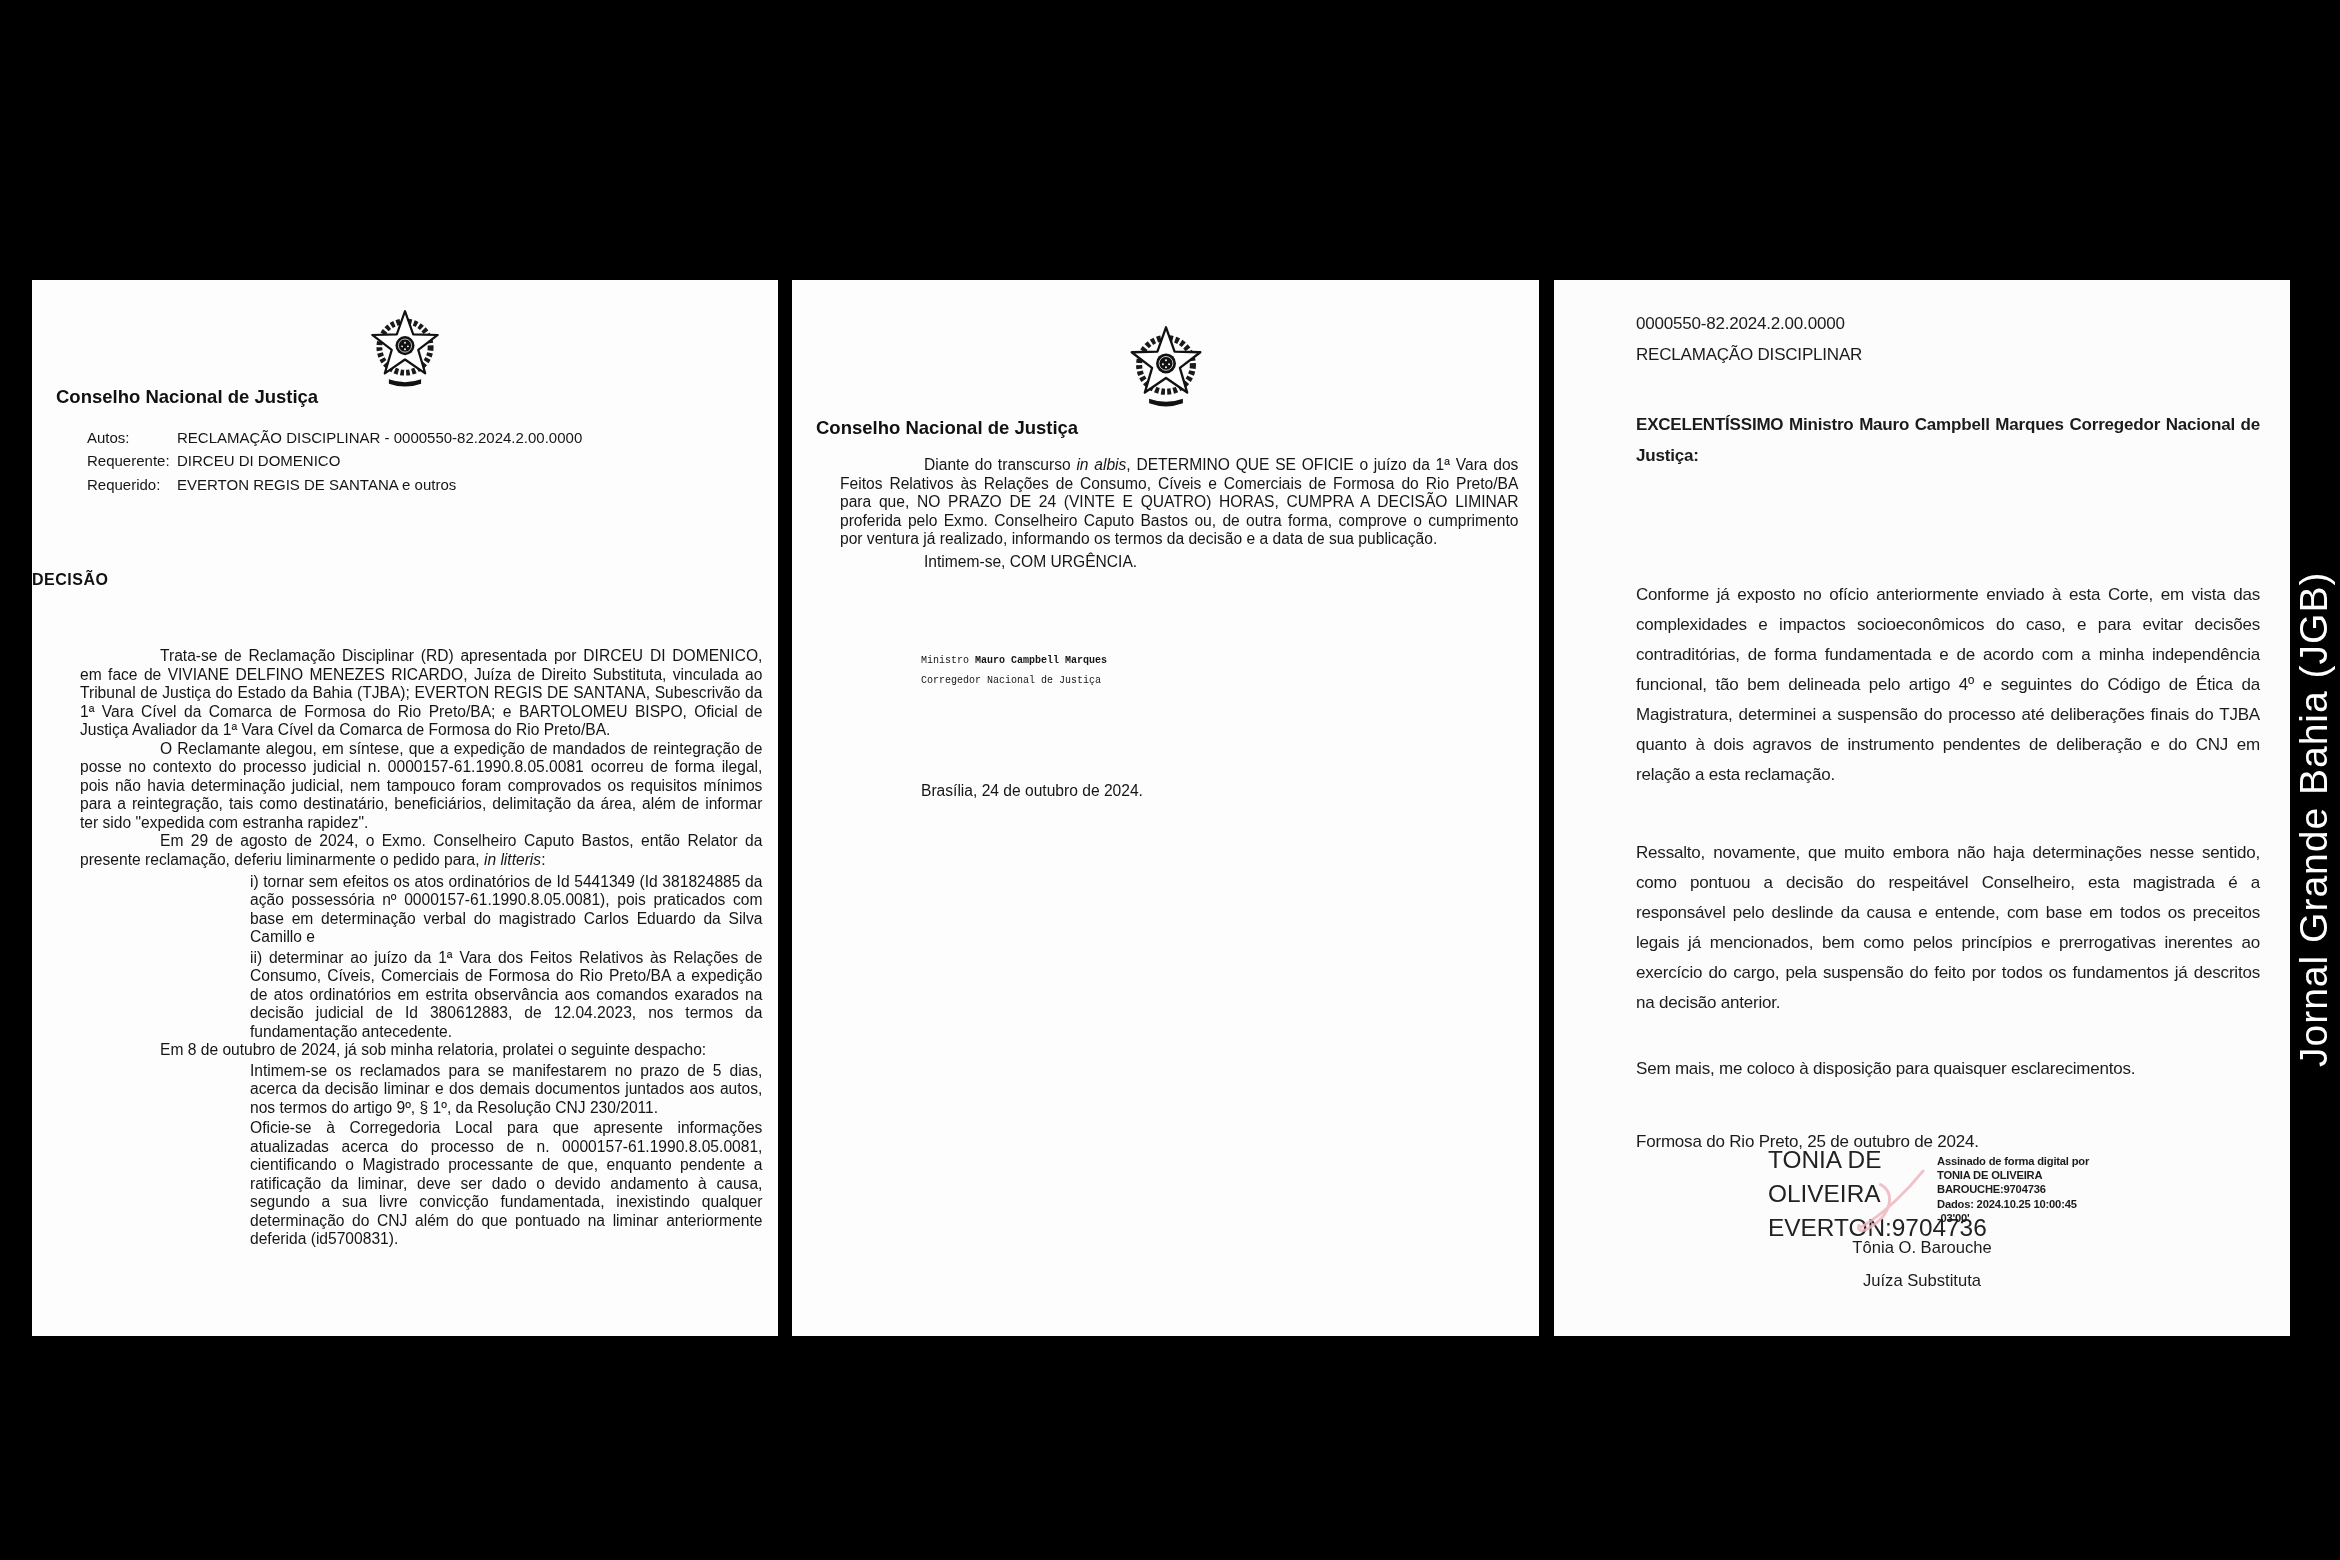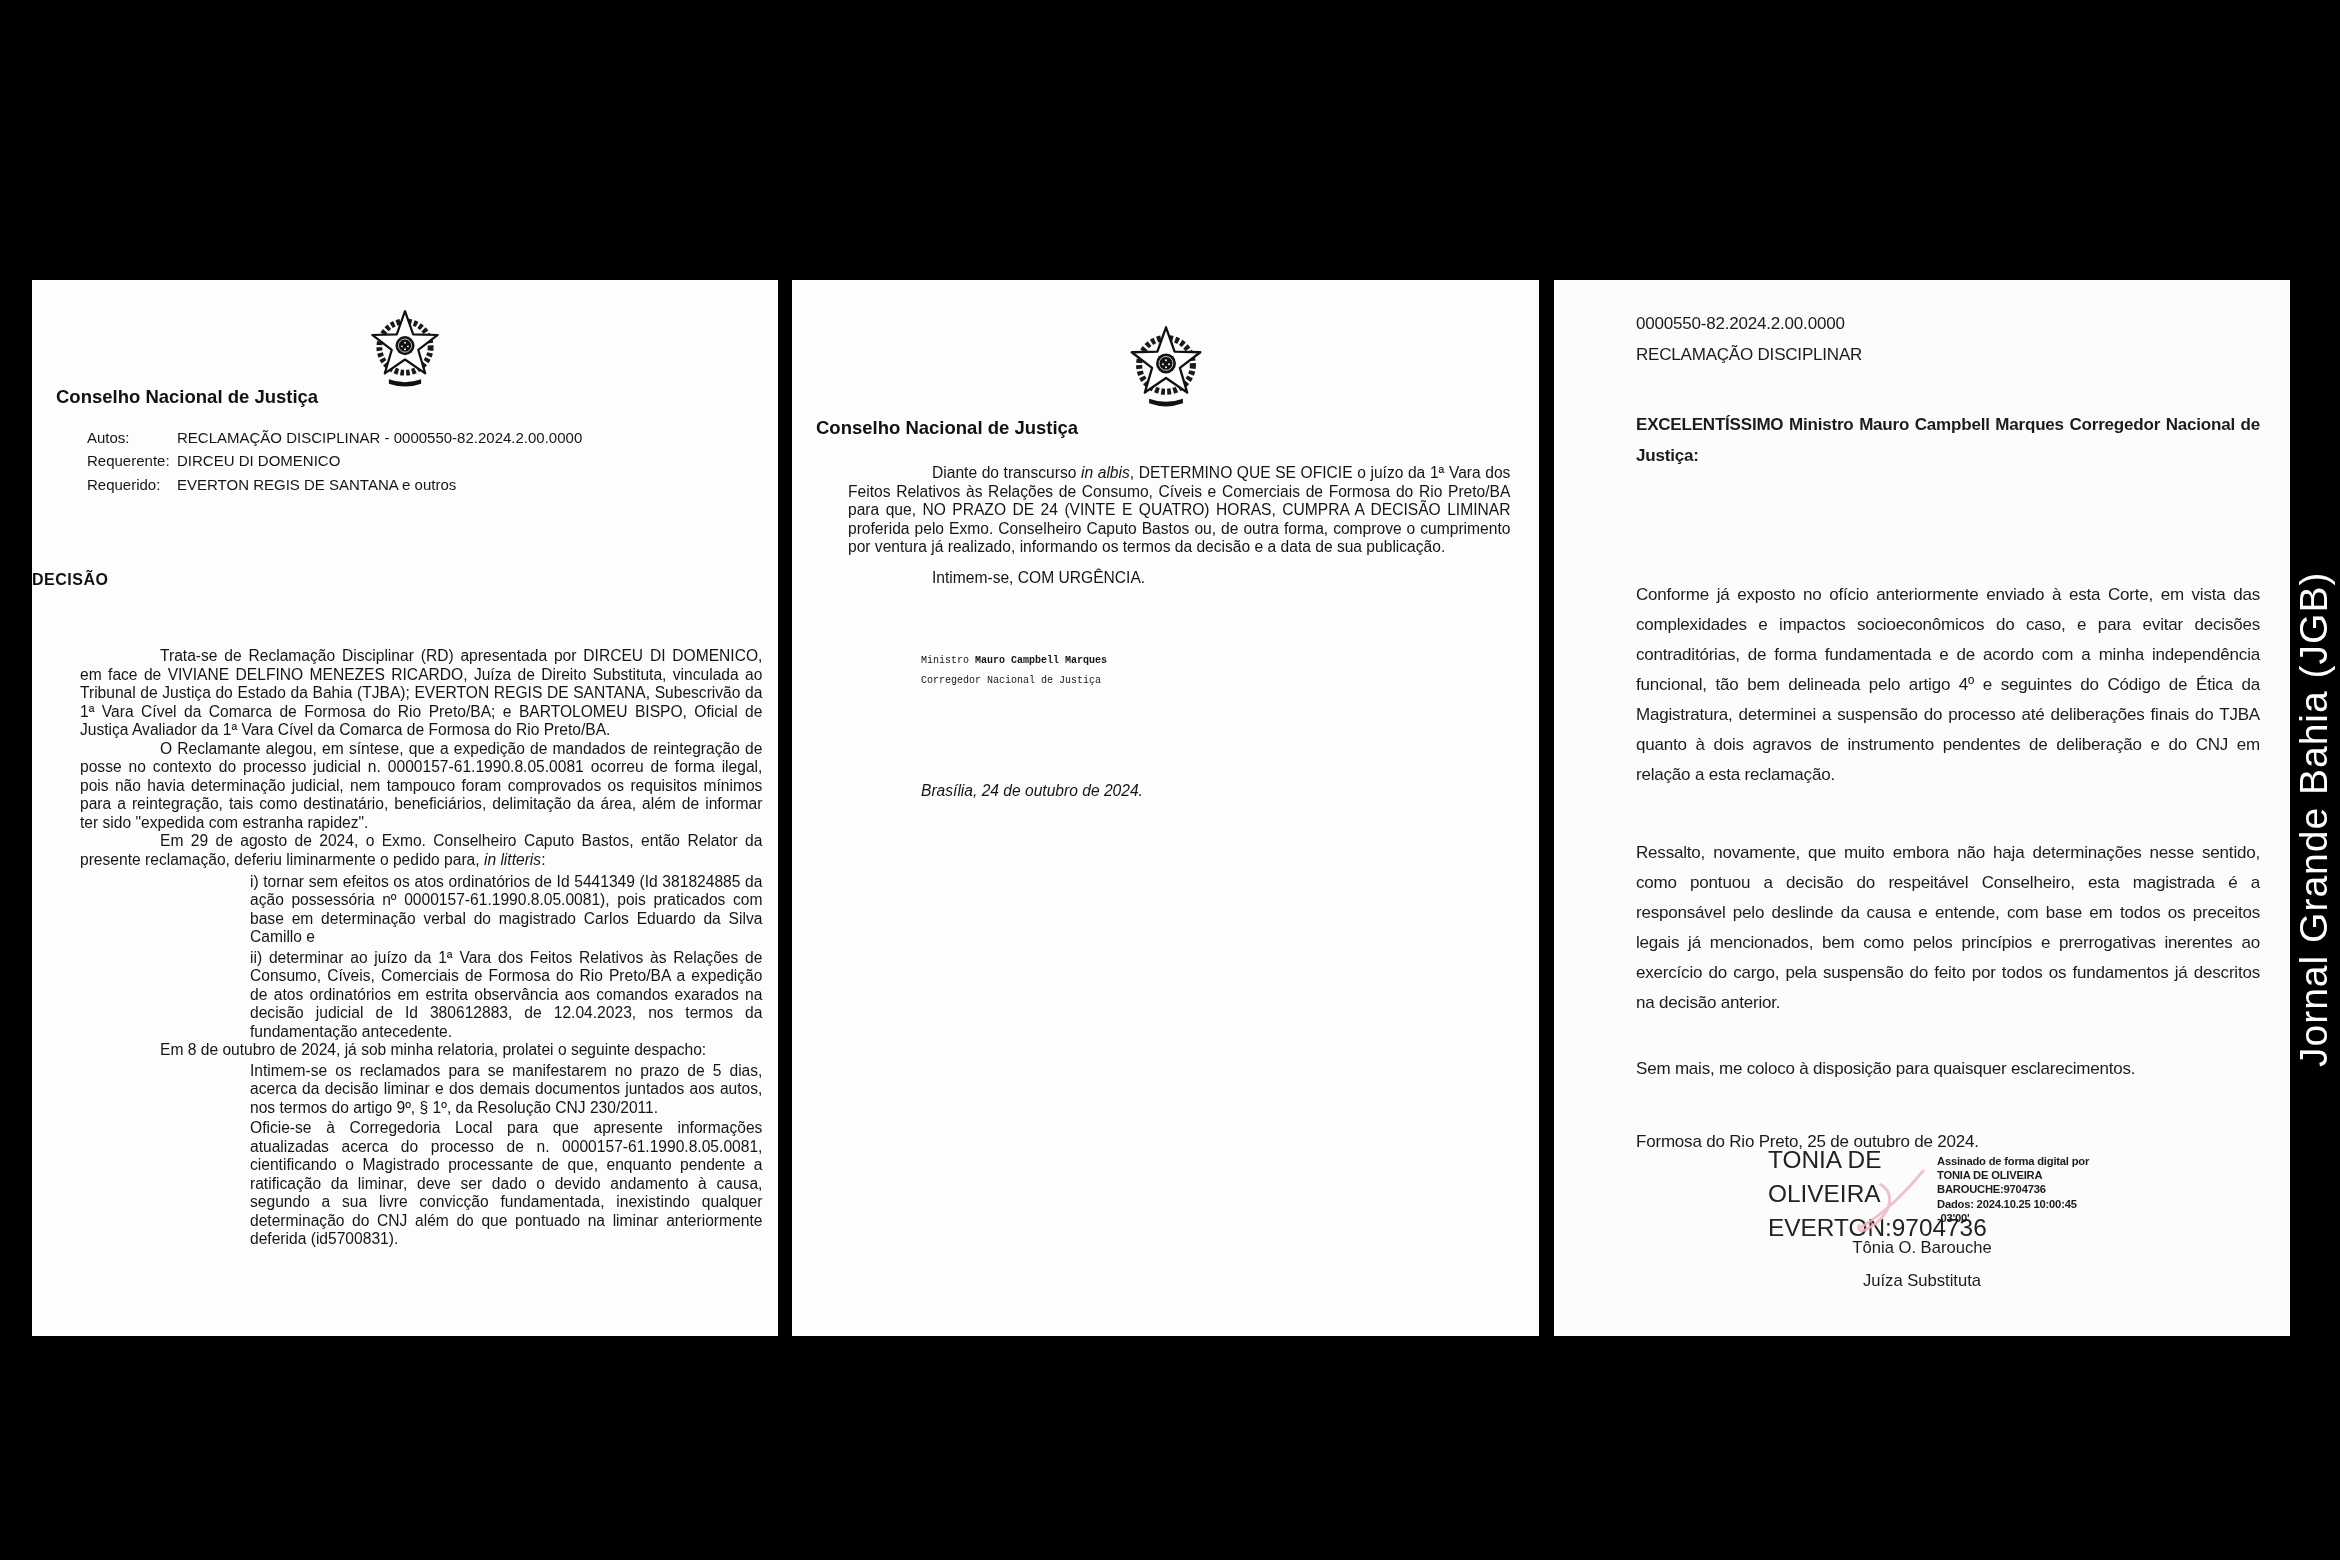--- a/index.html
+++ b/index.html
@@ -27,23 +27,23 @@
   .p1-body p{margin:0;text-indent:80px;}
   .quote{margin:3.9px 0 0 170px;text-align:justify;}
   .quote-tight{margin-top:2px;}
   .gap-top{margin-top:6.8px;}
 
   
   .p2-seal{top:45px;}
   .p2-org{top:137px;}
   .p2-body{position:absolute;left:44px;right:16.6px;top:172px;
            font-size:15.6px;line-height:18.5px;text-align:justify;}
-  .p2-body p{margin:12px;text-indent:84px;}
+  .p2-body p{margin:4px;text-indent:84px;}
   .p2-signer{position:absolute;left:129px;top:371px;font-size:10px;line-height:19.5px;font-family:Liberation Mono, monospace;}
-  .p2-dateline{position:absolute;left:129px;top:502px;font-size:15.6px;font-style:italic;}
+  .p2-dateline{position:absolute;left:129px;top:502px;font-size:15.6px;}
 
   
   .p3-text{position:absolute;left:82px;width:624px;font-size:17px;line-height:30px;
            color:#1b1b1b;letter-spacing:-0.2px;}
   .p3-caseno{top:29px;}
   .p3-casetype{top:60px;}
   .p3-salutation{top:129px;font-weight:bold;line-height:31px;text-align:justify;}
   .p3-para1{top:300px;text-align:justify;}
   .p3-para2{top:558px;text-align:justify;}
   .p3-closing{top:774px;}

